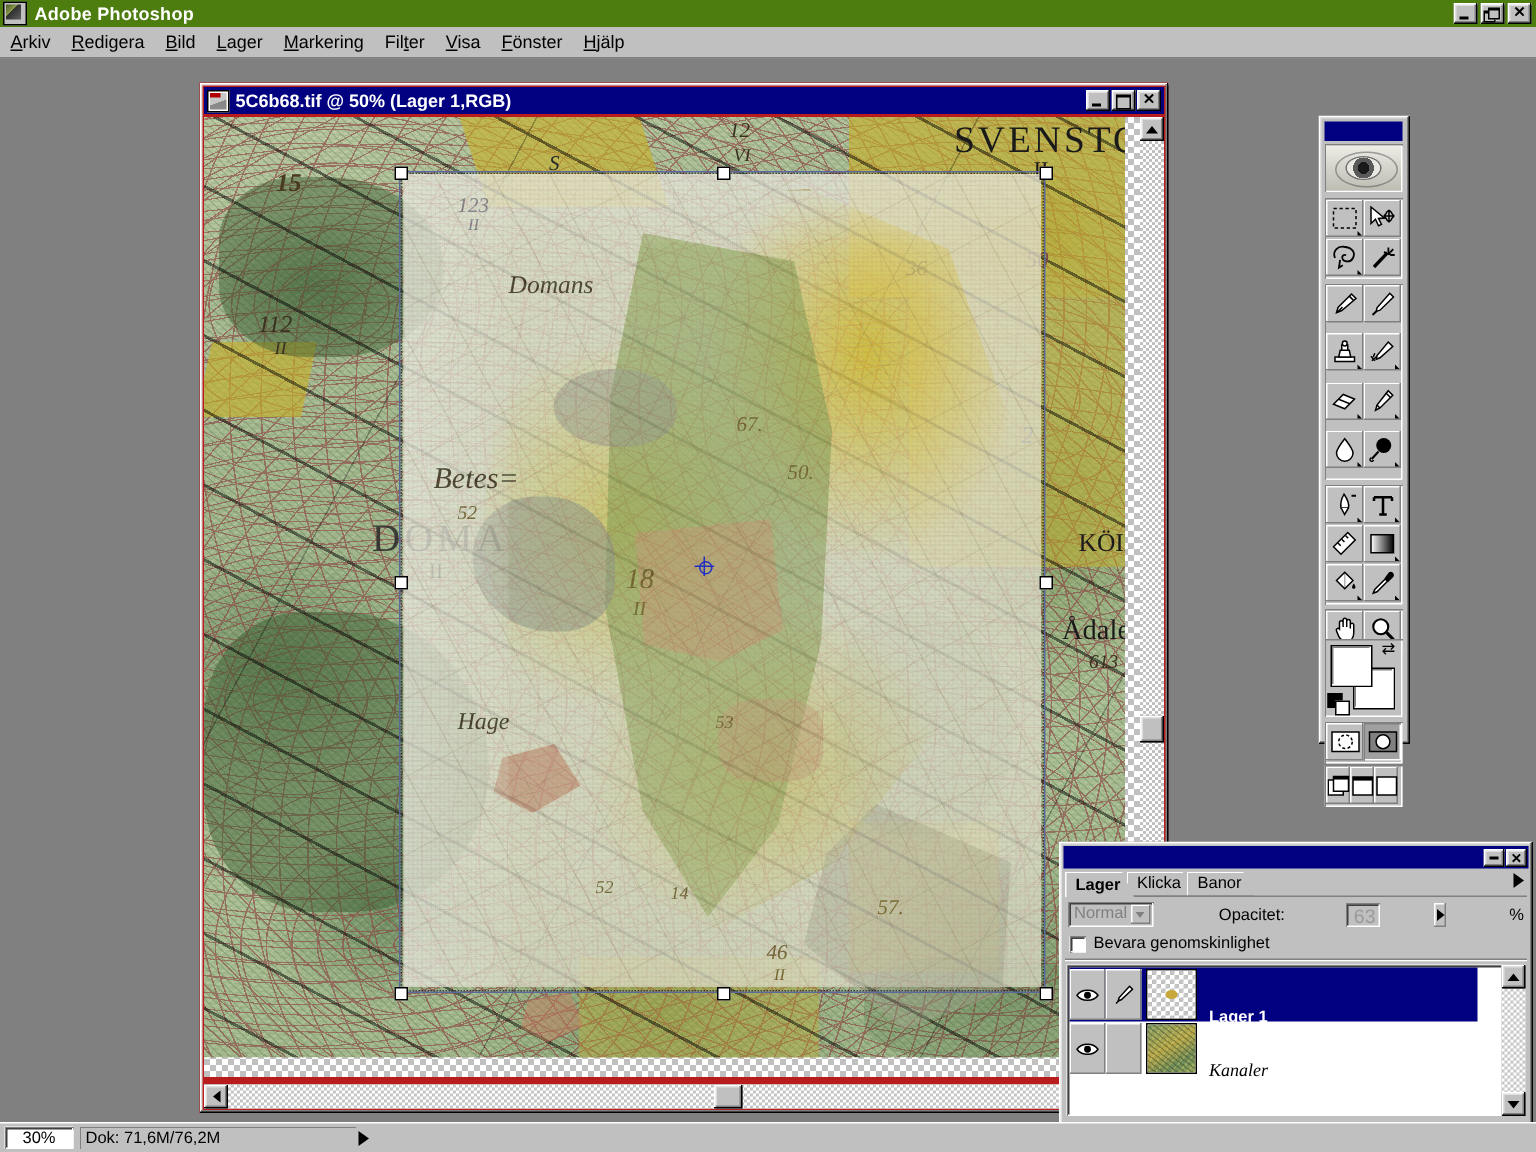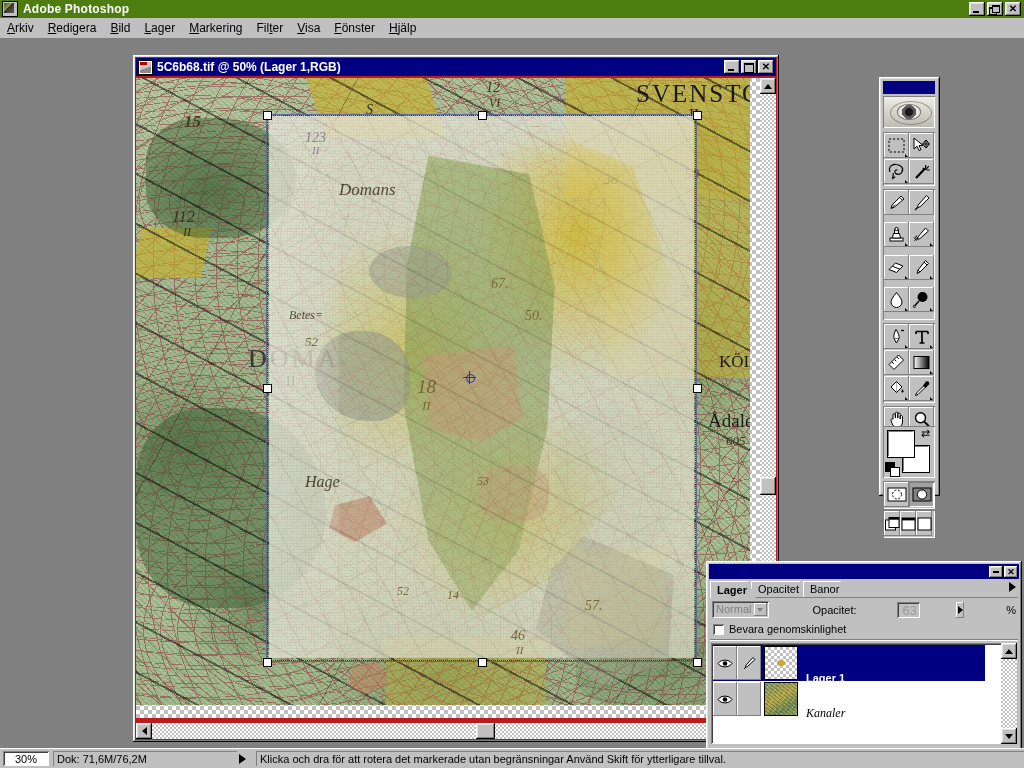--- a/index.html
+++ b/index.html
@@ -317,21 +317,21 @@
           <div class="lbl" style="left:500px;top:2px;font-size:25px;color:#1a1a1a;font-style:normal;letter-spacing:2px;font-family:'Liberation Serif',serif;">SVENSTORP</div>
           <div class="lbl" style="left:553px;top:28px;font-size:15px;color:#1a1a1a;font-style:normal;">II</div>
           <div class="lbl" style="left:583px;top:274px;font-size:17px;color:#1a1a1a;font-style:normal;font-family:'Liberation Serif',serif;">KÖINGE m</div>
           <div class="lbl" style="left:572px;top:332px;font-size:19px;color:#1a1a1a;font-style:normal;font-family:'Liberation Serif',serif;">Ådalen</div>
           <div class="lbl" style="left:350px;top:2px;font-size:14px;color:#3a3020;">12</div>
           <div class="lbl" style="left:353px;top:18px;font-size:12px;color:#3a3020;">VI</div>
           <div class="lbl" style="left:230px;top:24px;font-size:14px;color:#2a2a2a;">S</div>
           <div class="lbl" style="left:468px;top:94px;font-size:14px;color:#3a3020;">36</div>
           <div class="lbl" style="left:548px;top:88px;font-size:15px;color:#7a4a4a;">50</div>
           <div class="lbl" style="left:545px;top:204px;font-size:16px;color:#5a5a6a;">2</div>
-          <div class="lbl" style="left:590px;top:355px;font-size:13px;color:#3a3020;">605</div>
+          <div class="lbl" style="left:590px;top:355px;font-size:13px;color:#3a3020;">613</div>
 
         </div>
 
         <div class="overlay-wrap">
           <div class="overlay">
 
             <div class="blob" style="left:28px;top:10px;width:390px;height:500px;background:
                  radial-gradient(ellipse 150px 200px at 72% 22%, rgba(222,190,30,.9), transparent 70%),
                  radial-gradient(ellipse 160px 180px at 30% 45%, rgba(212,198,70,.75), transparent 70%),
                  radial-gradient(ellipse 170px 160px at 55% 78%, rgba(205,190,90,.7), transparent 72%);
@@ -359,21 +359,21 @@
             <div class="blob" style="left:0;top:0;width:425px;height:50px;background:linear-gradient(180deg,rgba(232,232,224,.85),rgba(232,232,224,0));"></div>
 
             <div class="blob" style="left:26px;top:10px;width:392px;height:502px;border:1px solid rgba(150,110,30,.55);
                  clip-path:polygon(26% 2%,62% 0%,86% 8%,96% 30%,93% 52%,84% 72%,66% 90%,46% 99%,28% 92%,14% 72%,6% 46%,10% 22%);"></div>
             <div class="blob" style="position:absolute;inset:0;opacity:.35;
                  background-image:repeating-linear-gradient(62deg, rgba(120,100,60,.45) 0 1px, transparent 1px 34px),
                                   repeating-linear-gradient(-28deg, rgba(120,100,60,.35) 0 1px, transparent 1px 46px);"></div>
             <div class="paper"></div>
 
             <div class="lbl" style="left:70px;top:64px;font-size:17px;">Domans</div>
-            <div class="lbl" style="left:20px;top:192px;font-size:12px;">Betes=</div>
+            <div class="lbl" style="left:20px;top:192px;font-size:20px;">Betes=</div>
             <div class="lbl" style="left:36px;top:357px;font-size:16px;">Hage</div>
             <div class="num" style="left:36px;top:14px;font-size:14px;color:#7a7a8a;">123</div>
             <div class="num" style="left:43px;top:28px;font-size:11px;color:#7a7a8a;">II</div>
             <div class="num" style="left:222px;top:160px;font-size:14px;">67.</div>
             <div class="num" style="left:148px;top:260px;font-size:19px;color:#6a5a20;">18</div>
             <div class="num" style="left:153px;top:282px;font-size:13px;color:#6a5a20;">II</div>
             <div class="num" style="left:256px;top:192px;font-size:14px;">50.</div>
             <div class="num" style="left:316px;top:482px;font-size:14px;">57.</div>
             <div class="num" style="left:36px;top:218px;font-size:13px;">52</div>
             <div class="num" style="left:208px;top:358px;font-size:12px;">53</div>
@@ -634,21 +634,21 @@
             </div>
           <div class="wb-s">✕</div>
         </div>
       </div>
 
       <div class="tabs">
         <div class="tab active">
             <span>Lager</span>
           </div>
         <div class="tab">
-            <span>Opacitet</span>
+            <span>Klicka</span>
           </div>
         <div class="tab">
             <span>Banor</span>
           </div>
       </div>
       <div class="tab-line"></div>
       <div class="tab-arrow"></div>
 
       <div class="modebar">
         <div class="combo">
@@ -744,17 +744,16 @@
       </div>
       <div class="grip"></div>
     </div>
 
   </div>
 
   <div class="statusbar">
     <div class="sb-zoom">30%</div>
     <div class="sb-doc">Dok: 71,6M/76,2M</div>
     <div class="sb-tri"></div>
-    <div class="sb-hint">Klicka och dra för att rotera det markerade utan begränsningar Använd Skift för ytterligare tillval.</div>
     <div class="gripbar"></div>
   </div>
 
 </div>
 
 </body></html>

